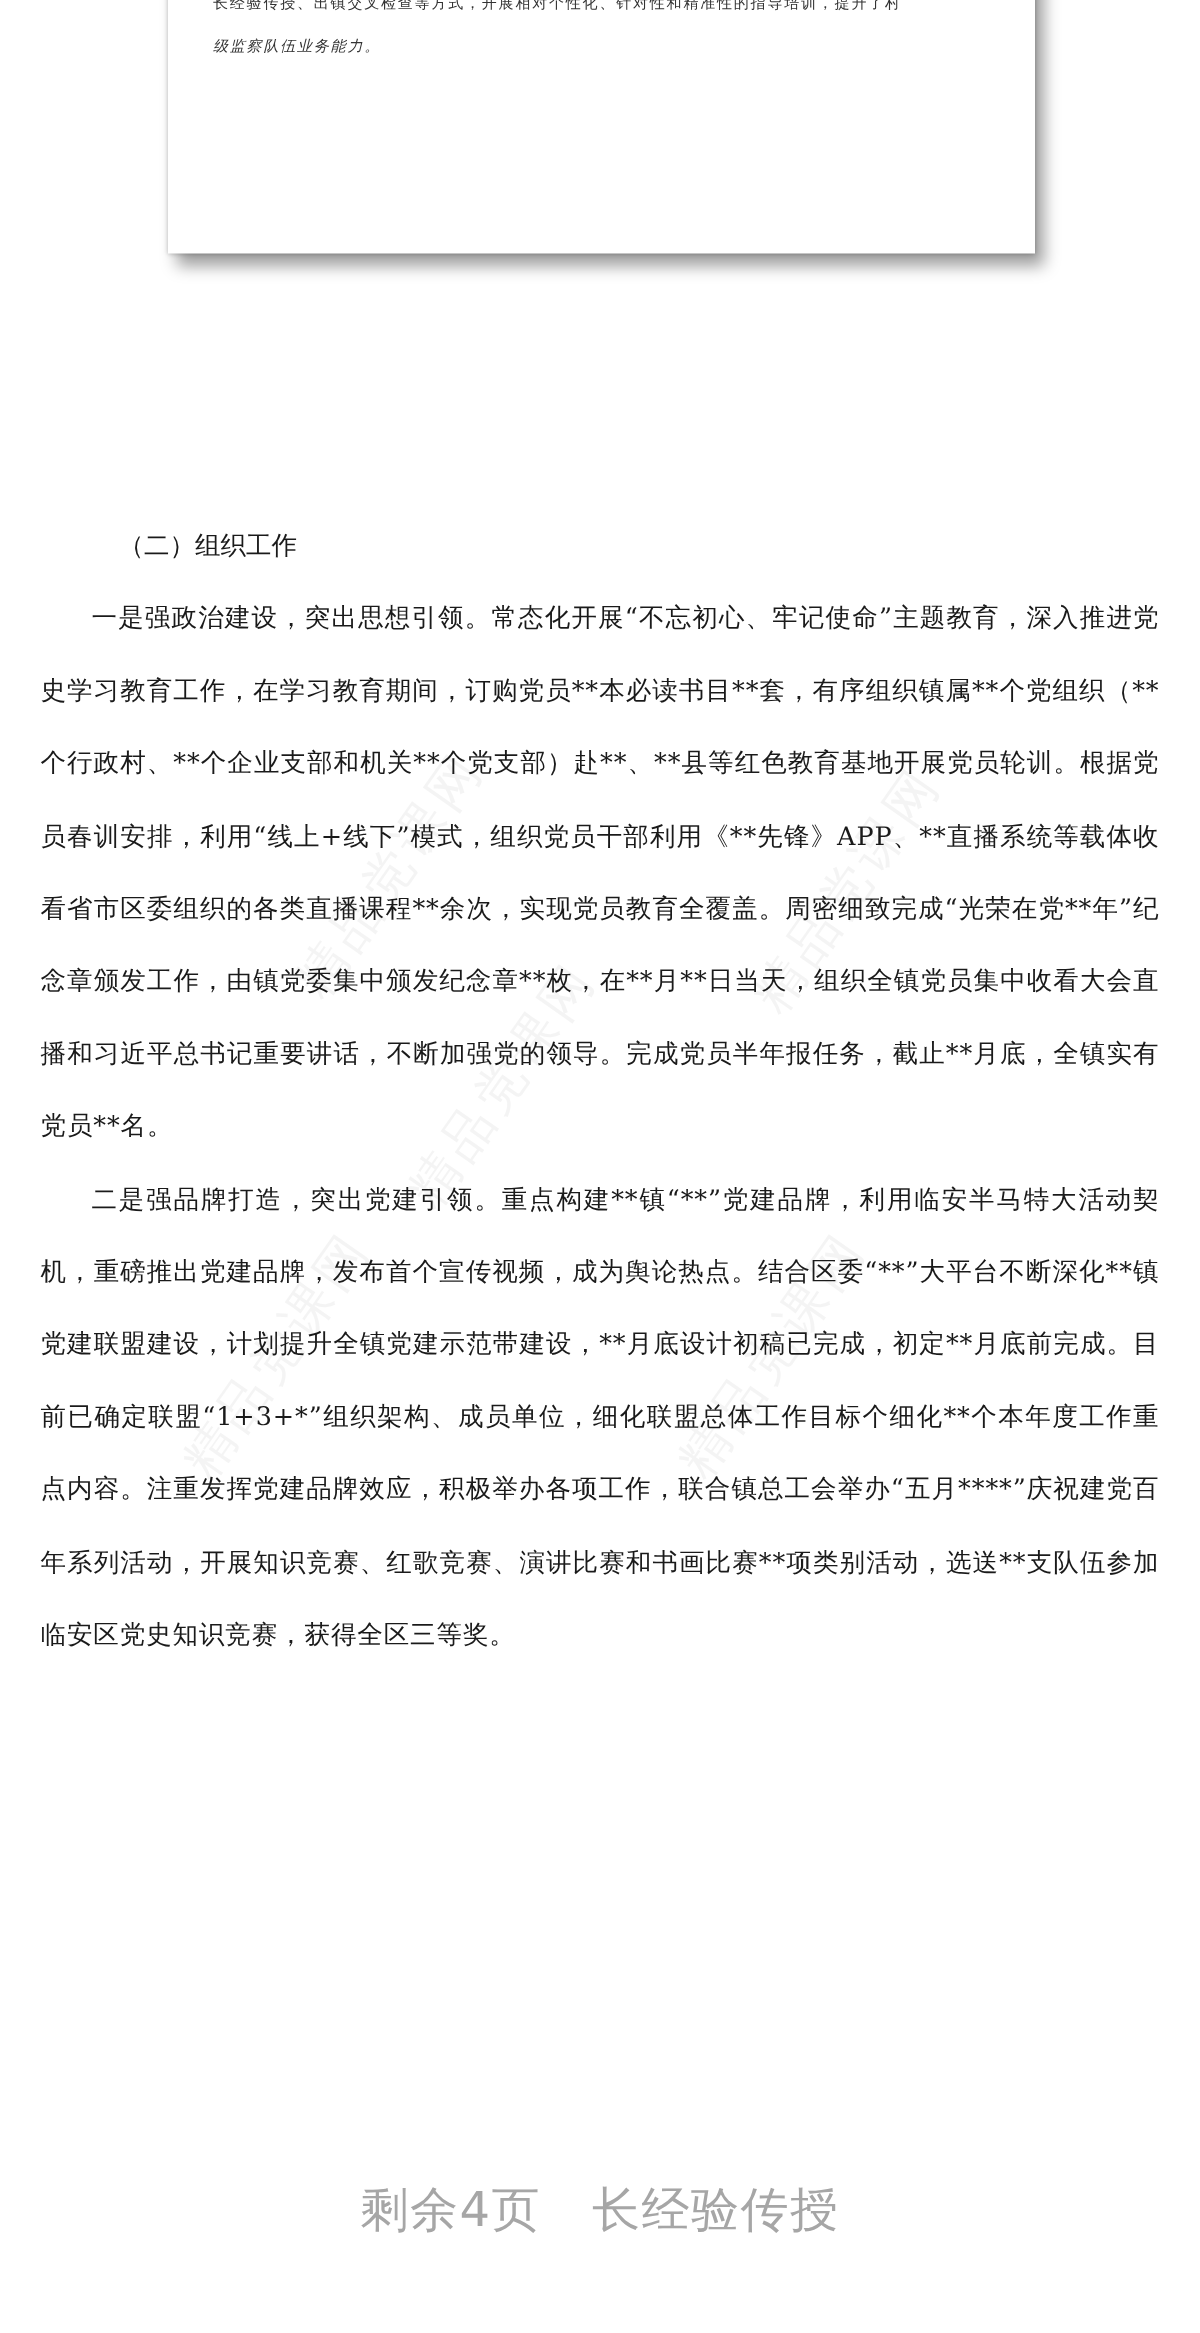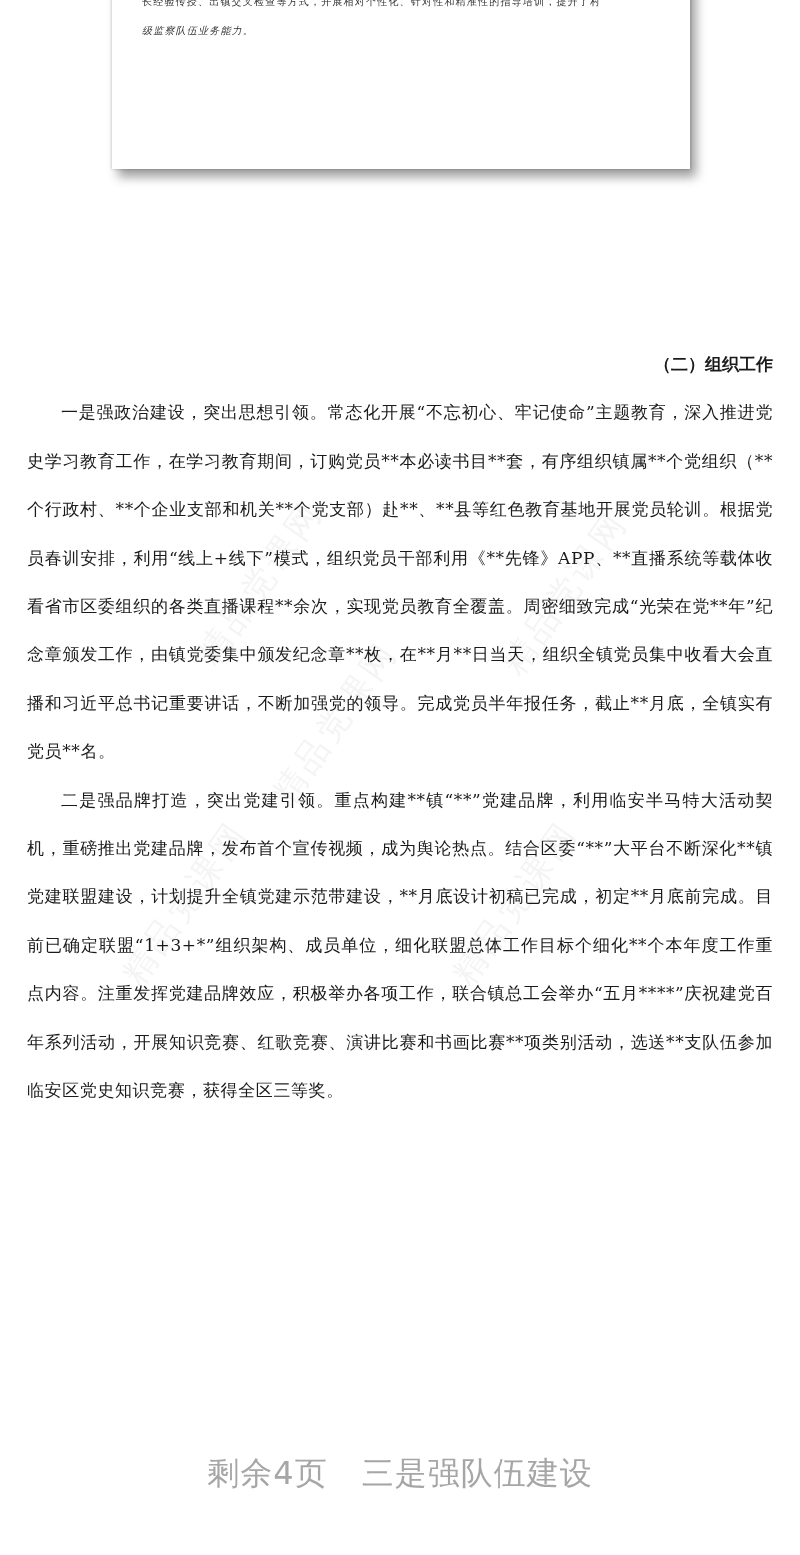--- a/index.html
+++ b/index.html
@@ -45,23 +45,22 @@
       left: 27px;
       top: 340px;
       width: 746px;
       font-size: 17px;
       line-height: 48.4px;
     }
     .doc .section-heading {
       margin: 0;
       padding-left: 52px;
       height: 48.4px;
-      font-weight: bold;
+      font-weight: normal;
       font-size: 17px;
-      text-align: right;
     }
     .doc p {
       margin: 0;
       text-indent: 2em;
       text-align: justify;
       text-justify: inter-character;
       letter-spacing: 0.6px;
     }
 
     
@@ -104,14 +103,14 @@
 <div class="watermark" style="left:90px; top:880px;">精品党课网</div>
 <div class="watermark" style="left:420px; top:880px;">精品党课网</div>
 
 <div class="doc">
   <h2 class="section-heading">（二）组织工作</h2>
   <p>一是强政治建设，突出思想引领。常态化开展“不忘初心、牢记使命”主题教育，深入推进党史学习教育工作，在学习教育期间，订购党员**本必读书目**套，有序组织镇属**个党组织（**个行政村、**个企业支部和机关**个党支部）赴**、**县等红色教育基地开展党员轮训。根据党员春训安排，利用“线上+线下”模式，组织党员干部利用《**先锋》APP、**直播系统等载体收看省市区委组织的各类直播课程**余次，实现党员教育全覆盖。周密细致完成“光荣在党**年”纪念章颁发工作，由镇党委集中颁发纪念章**枚，在**月**日当天，组织全镇党员集中收看大会直播和习近平总书记重要讲话，不断加强党的领导。完成党员半年报任务，截止**月底，全镇实有党员**名。</p>
   <p>二是强品牌打造，突出党建引领。重点构建**镇“**”党建品牌，利用临安半马特大活动契机，重磅推出党建品牌，发布首个宣传视频，成为舆论热点。结合区委“**”大平台不断深化**镇党建联盟建设，计划提升全镇党建示范带建设，**月底设计初稿已完成，初定**月底前完成。目前已确定联盟“1+3+*”组织架构、成员单位，细化联盟总体工作目标个细化**个本年度工作重点内容。注重发挥党建品牌效应，积极举办各项工作，联合镇总工会举办“五月****”庆祝建党百年系列活动，开展知识竞赛、红歌竞赛、演讲比赛和书画比赛**项类别活动，选送**支队伍参加临安区党史知识竞赛，获得全区三等奖。</p>
 </div>
 
 <div class="remaining-prompt">
-  <span>剩余4页</span><span class="gap"></span><span>三是强队伍建设</span>
+  <span>剩余4页</span><span class="gap"></span><span>长经验传授</span>
 </div>
 
 </body></html>

